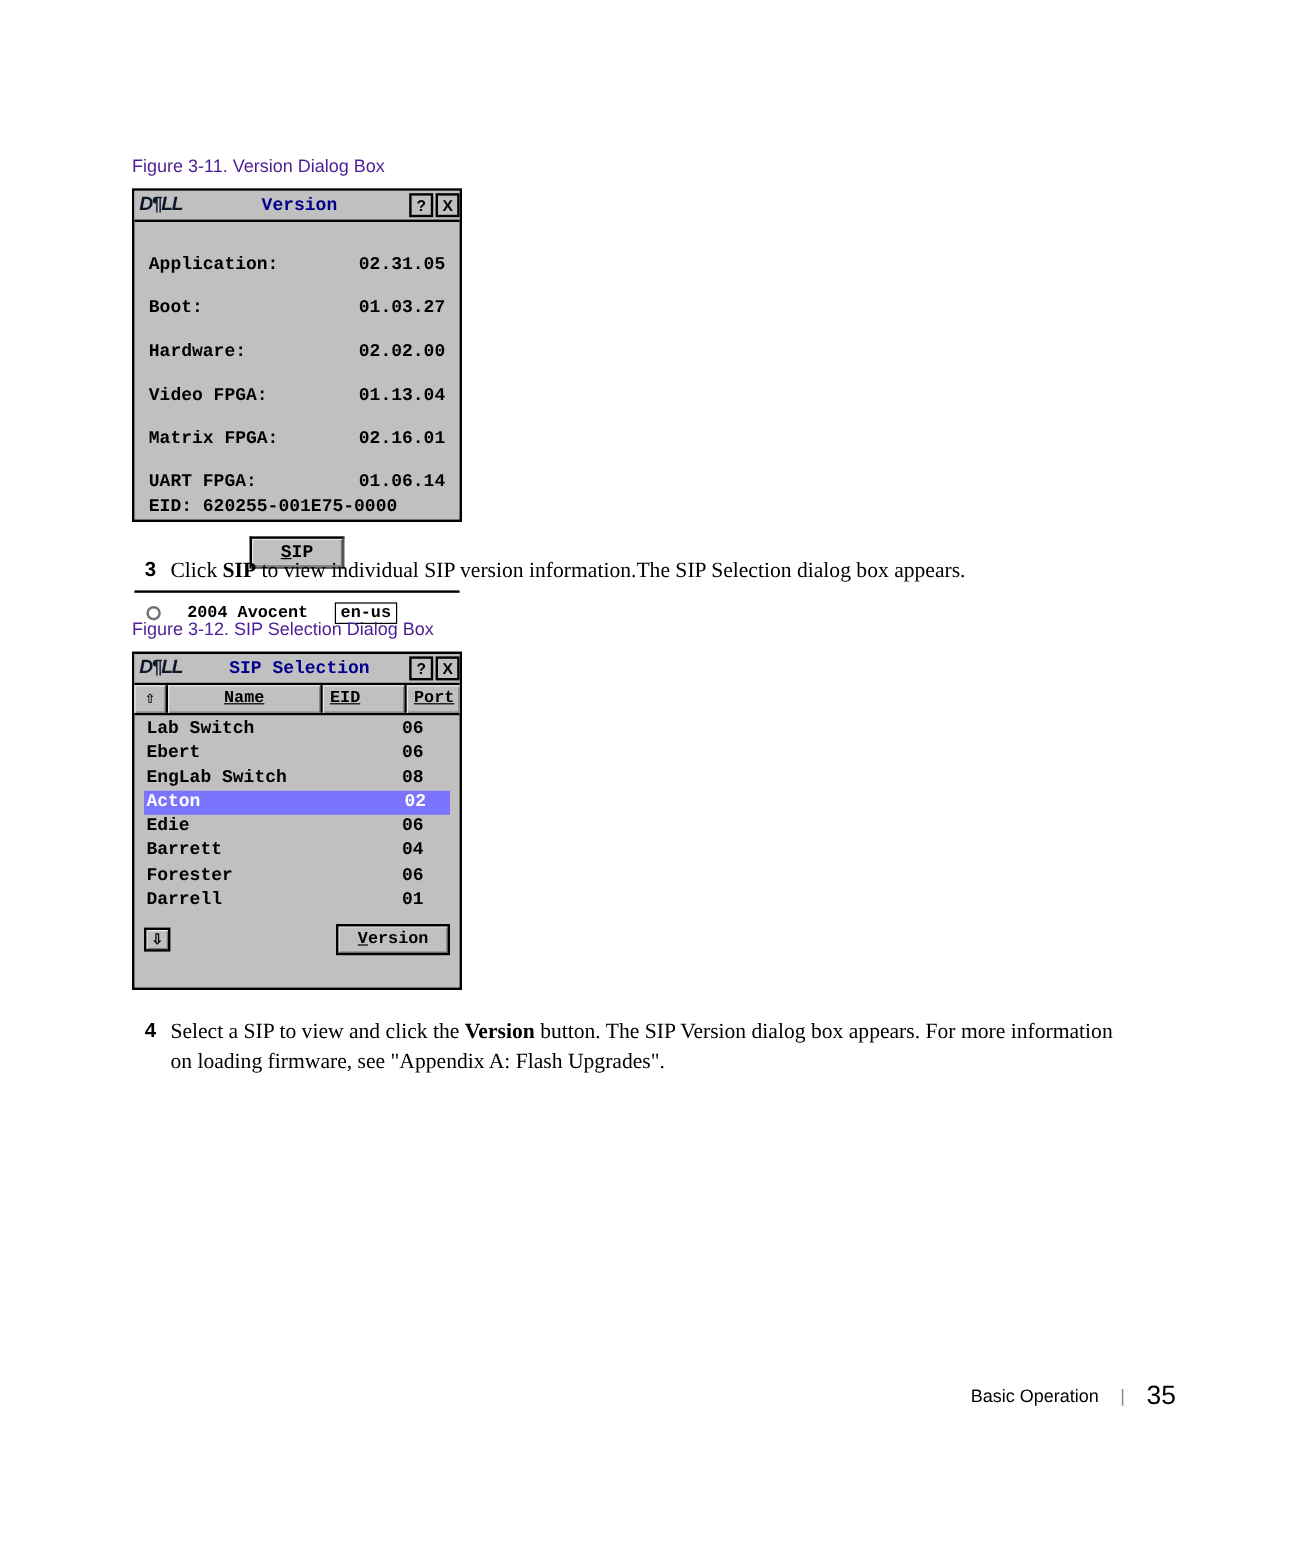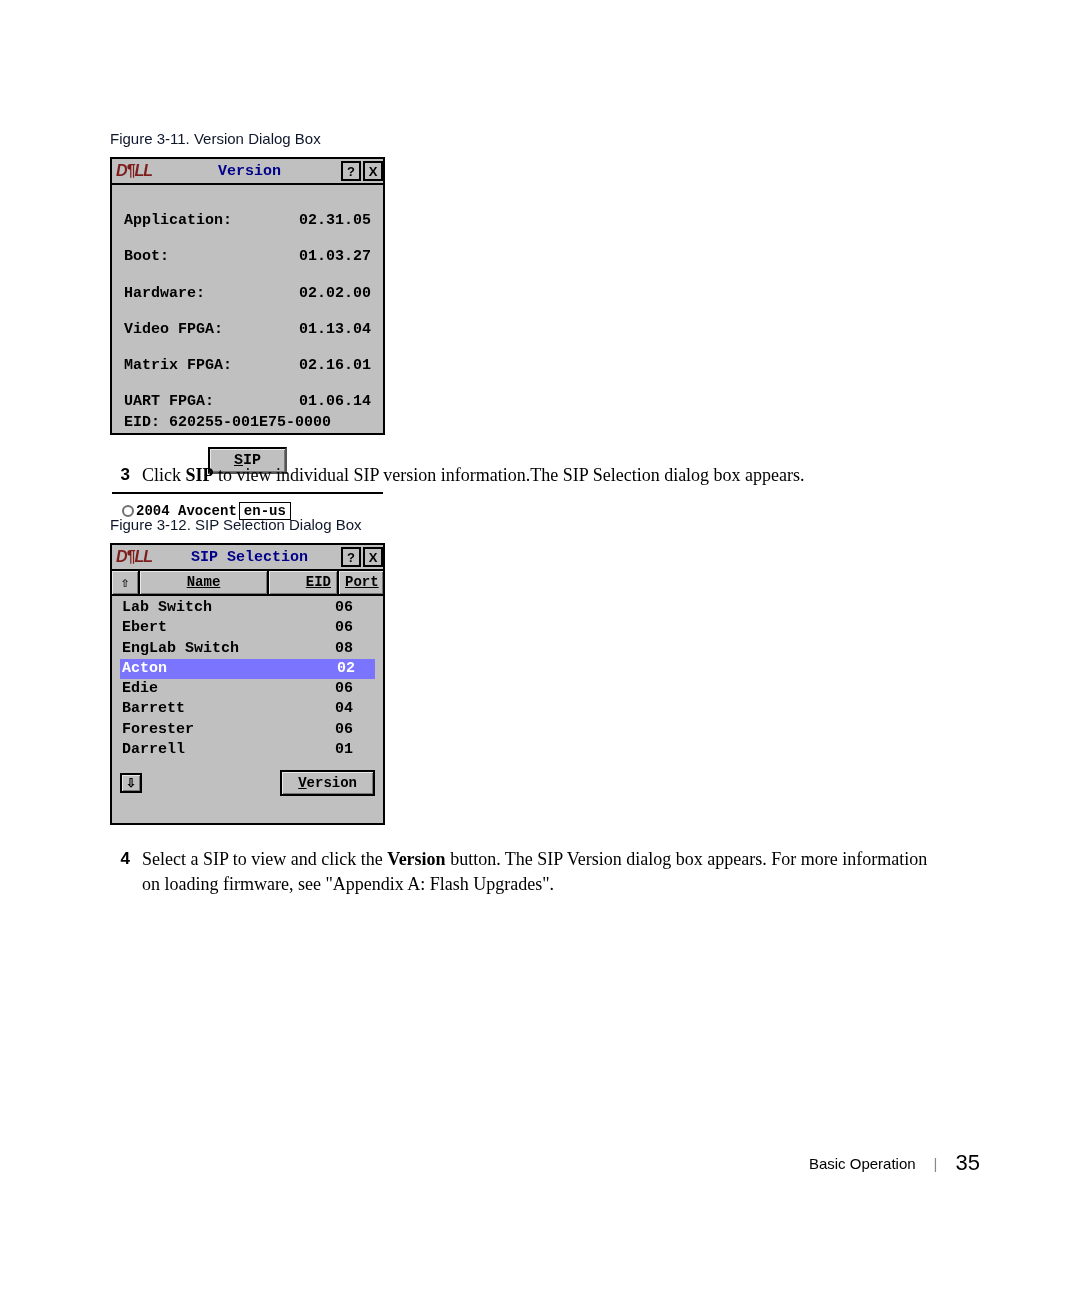--- a/index.html
+++ b/index.html
@@ -12,42 +12,42 @@
     width: 1080px;
     height: 1296px;
     position: relative;
   }
   .page {
     padding: 130px 100px 0 110px;
   }
   .figcap {
     font-family: Arial, Helvetica, sans-serif;
     font-size: 15px;
-    color: #0f172a;
+    color: #4c1d95;
     margin-bottom: 10px;
   }
   
   .dlg {
     width: 275px;
     background: #c0c0c0;
     border: 2px solid #000;
     font-family: "Courier New", monospace;
     font-weight: bold;
     font-size: 15px;
     color: #000;
   }
   .dlg-title {
     display: flex;
     align-items: center;
     border-bottom: 2px solid #000;
     height: 26px;
     background: #c0c0c0;
   }
   .dlg-logo {
-    color: #7f1d1d;
+    color: #0f172a;
     font-family: Arial, Helvetica, sans-serif;
     font-weight: 900;
     font-style: italic;
     font-size: 16px;
     padding: 0 6px 0 4px;
     letter-spacing: -1px;
   }
   .dlg-title-text {
     flex: 1;
     text-align: center;
@@ -97,21 +97,21 @@
     padding: 3px 24px;
     font-family: "Courier New", monospace;
     font-weight: bold;
     font-size: 15px;
   }
   .push-btn .u { text-decoration: underline; }
   .footer {
     border-top: 2px solid #000;
     padding: 8px 10px 6px 10px;
     display: flex;
-    gap: 2px;
+    gap: 22px;
     align-items: center;
     font-size: 14px;
   }
   .copy-icon {
     display: inline-block;
     width: 12px; height: 12px;
     border-radius: 50%;
     border: 2px solid #707070;
     position: relative;
   }
@@ -300,21 +300,21 @@
       <span class="dlg-title-text">SIP Selection</span>
       <div class="dlg-btns">
         <div class="dlg-btn">?</div>
         <div class="dlg-btn">X</div>
       </div>
     </div>
 
     <div class="hdr-row">
       <div class="hdr-cell hdr-sort">⇧</div>
       <div class="hdr-cell" style="flex:1;text-align:center;"><span class="u" style="text-decoration:underline">Name</span></div>
-      <div class="hdr-cell" style="width:70px;text-align:right;"><span class="u" style="text-decoration:underline">EID</span></div>
+      <div class="hdr-cell" style="width:70px;text-align:left;"><span class="u" style="text-decoration:underline">EID</span></div>
       <div class="hdr-cell" style="width:44px;text-align:center;"><span class="u" style="text-decoration:underline">Port</span></div>
     </div>
 
     <div class="list-area" id="siplist">
         <div class="list-row">
           <span class="lr-name">Lab Switch</span>
           <span class="lr-port">06</span>
         </div>
         <div class="list-row">
           <span class="lr-name">Ebert</span>

